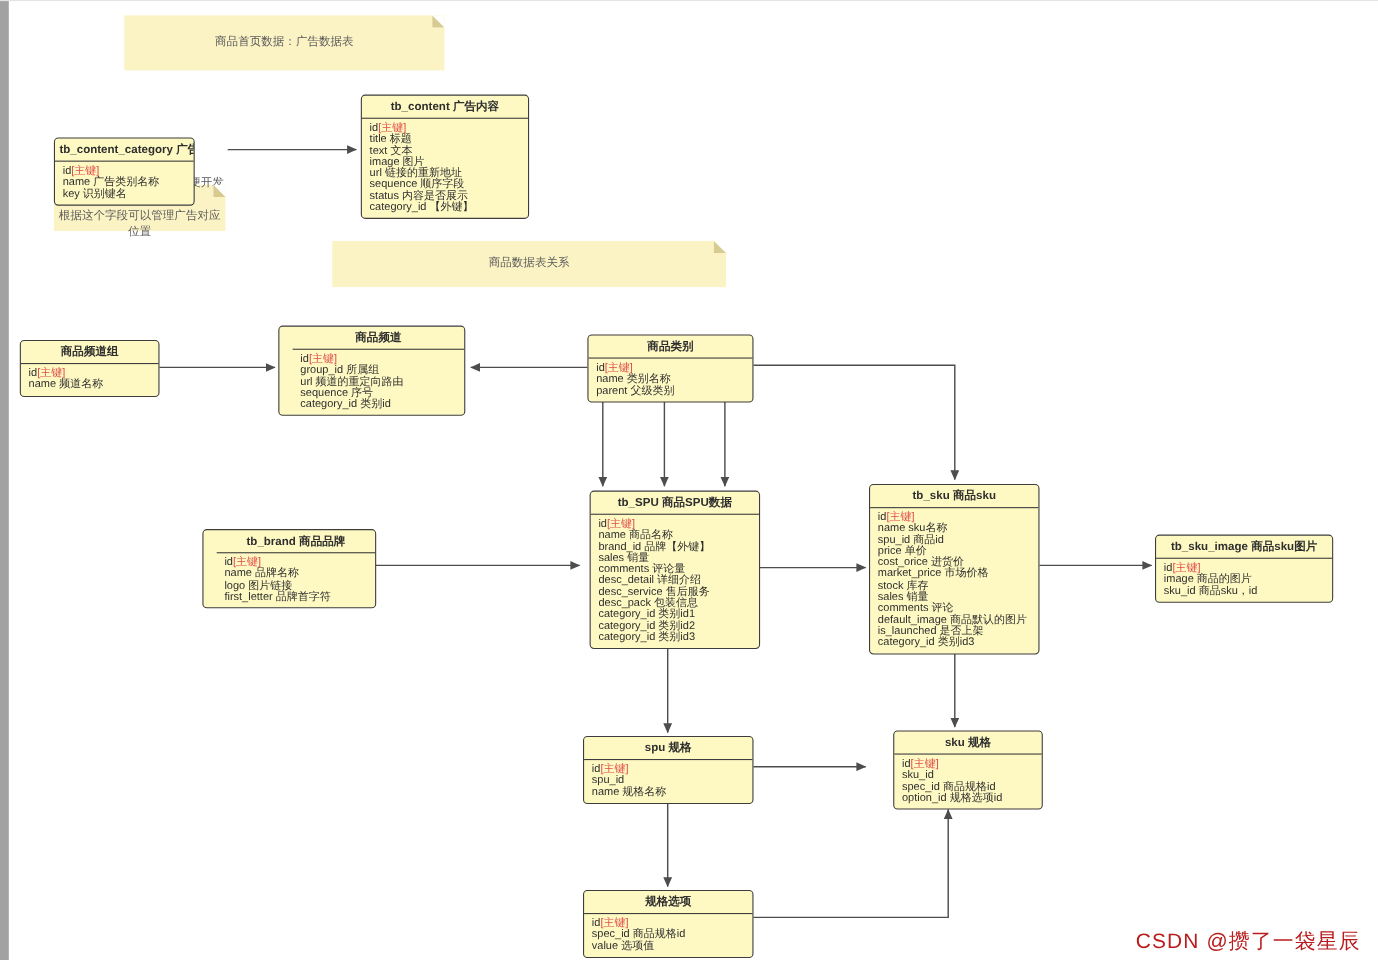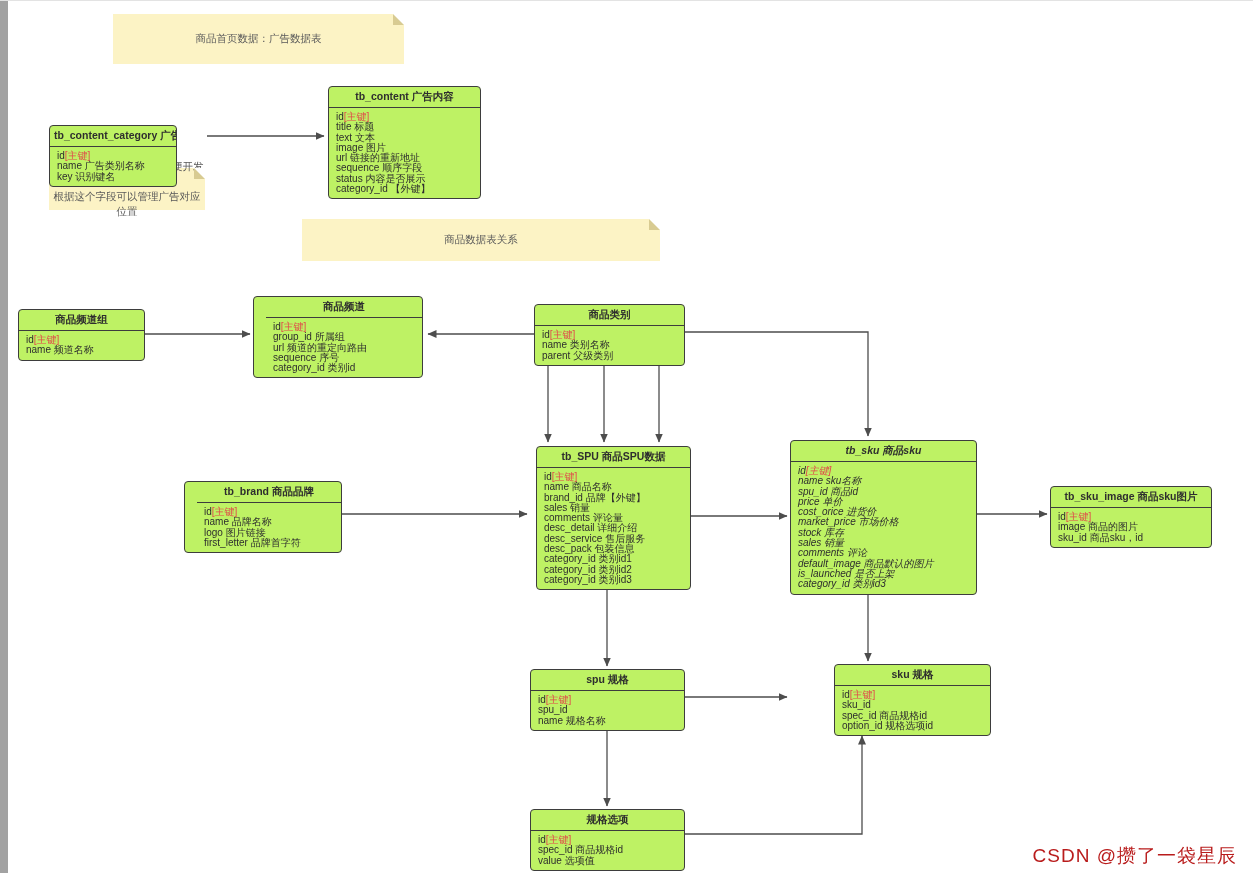--- a/index.html
+++ b/index.html
@@ -6,21 +6,21 @@
   body{font-family:"Liberation Sans","DejaVu Sans",sans-serif;}
   #canvas{position:relative;width:1253px;height:873px;background:#ffffff;overflow:hidden;border-top:1px solid #e3e3e3;}
   #left-strip{position:absolute;left:0;top:0;width:8px;height:100%;background:#a2a2a2;}
   
   .note{position:absolute;background:#fcf3c5;color:#5a5a5a;font-size:10.5px;
         display:flex;align-items:center;justify-content:center;text-align:center;
         white-space:pre-line;line-height:1.45;}
   .note .fold{position:absolute;top:0;right:0;width:0;height:0;
         border-top:11px solid #ffffff;border-left:11px solid #d8cb92;}
   
-  .entity{position:absolute;background:#bef264;border:1.4px solid #3d3d3d;border-radius:4px;
+  .entity{position:absolute;background:#fef9c3;border:1.4px solid #3d3d3d;border-radius:4px;
           color:#2e2e2e;box-sizing:border-box;}
   .entity-title{font-weight:bold;font-size:10.5px;text-align:center;padding:3px 4px;
           border-bottom:1.4px solid #3d3d3d;white-space:nowrap;overflow:hidden;}
   .entity-fields{padding:4px 7px;font-size:10px;line-height:10.3px;}
   .field{white-space:nowrap;}
   .pk{color:#e04a4a;}
   
   #connectors{position:absolute;left:0;top:0;width:1253px;height:873px;pointer-events:none;}
   #connectors polyline{fill:none;stroke:#4d4d4d;stroke-width:1.3;}
   
@@ -125,21 +125,21 @@
       </div>
       <div class="entity" style="left: 184px; top: 480px; width: 158px; padding-left: 12px;">
         <div class="entity-title">tb_brand 商品品牌</div>
         <div class="entity-fields">
           <div class="field">id<span class="pk">[主键]</span></div>
           <div class="field">name  品牌名称</div>
           <div class="field">logo 图片链接</div>
           <div class="field">first_letter 品牌首字符</div>
         </div>
       </div>
-      <div class="entity" style="left: 790px; top: 439px; width: 187px; font-style: italic;">
+      <div class="entity" style="left: 790px; top: 439px; width: 155px;">
         <div class="entity-title">tb_sku 商品sku</div>
         <div class="entity-fields">
           <div class="field">id<span class="pk">[主键]</span></div>
           <div class="field">name  sku名称</div>
           <div class="field">spu_id 商品id</div>
           <div class="field">price  单价</div>
           <div class="field">cost_orice  进货价</div>
           <div class="field">market_price  市场价格</div>
           <div class="field">stock  库存</div>
           <div class="field">sales  销量</div>
@@ -158,21 +158,21 @@
         </div>
       </div>
       <div class="entity" style="left: 530px; top: 668px; width: 155px;">
         <div class="entity-title">spu 规格</div>
         <div class="entity-fields">
           <div class="field">id<span class="pk">[主键]</span></div>
           <div class="field">spu_id</div>
           <div class="field">name  规格名称</div>
         </div>
       </div>
-      <div class="entity" style="left: 834px; top: 663px; width: 157px;">
+      <div class="entity" style="left: 812px; top: 663px; width: 136px;">
         <div class="entity-title">sku 规格</div>
         <div class="entity-fields">
           <div class="field">id<span class="pk">[主键]</span></div>
           <div class="field">sku_id</div>
           <div class="field">spec_id  商品规格id</div>
           <div class="field">option_id 规格选项id</div>
         </div>
       </div>
       <div class="entity" style="left: 530px; top: 808px; width: 155px;">
         <div class="entity-title">规格选项</div>

